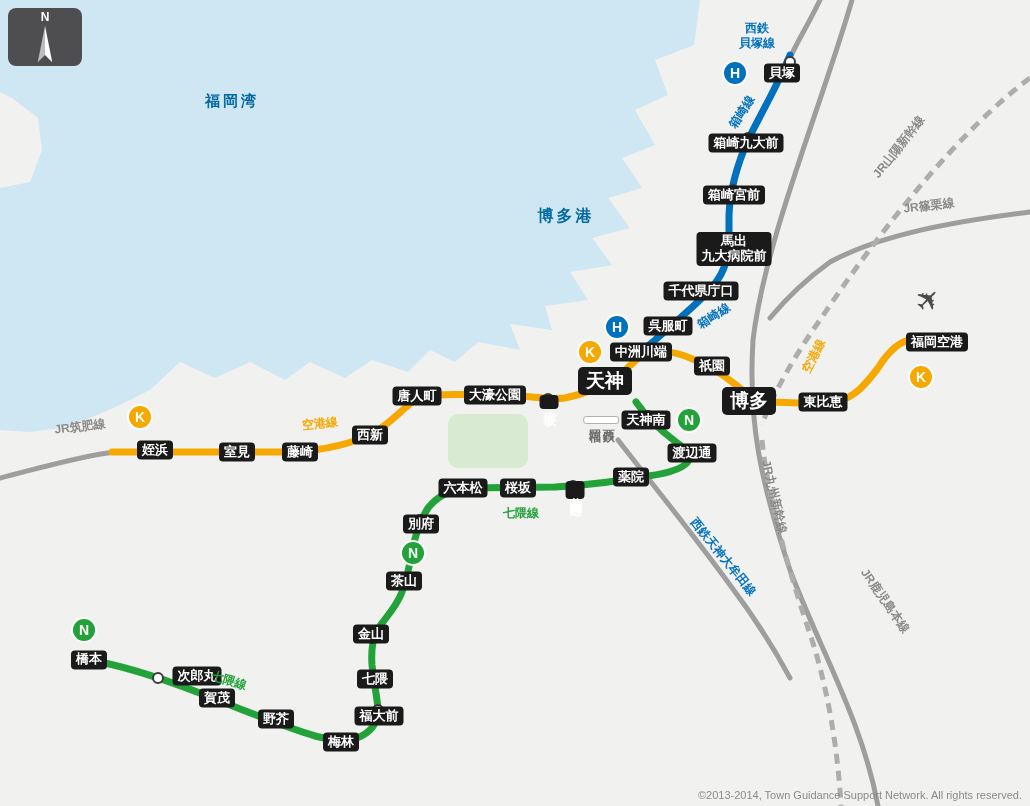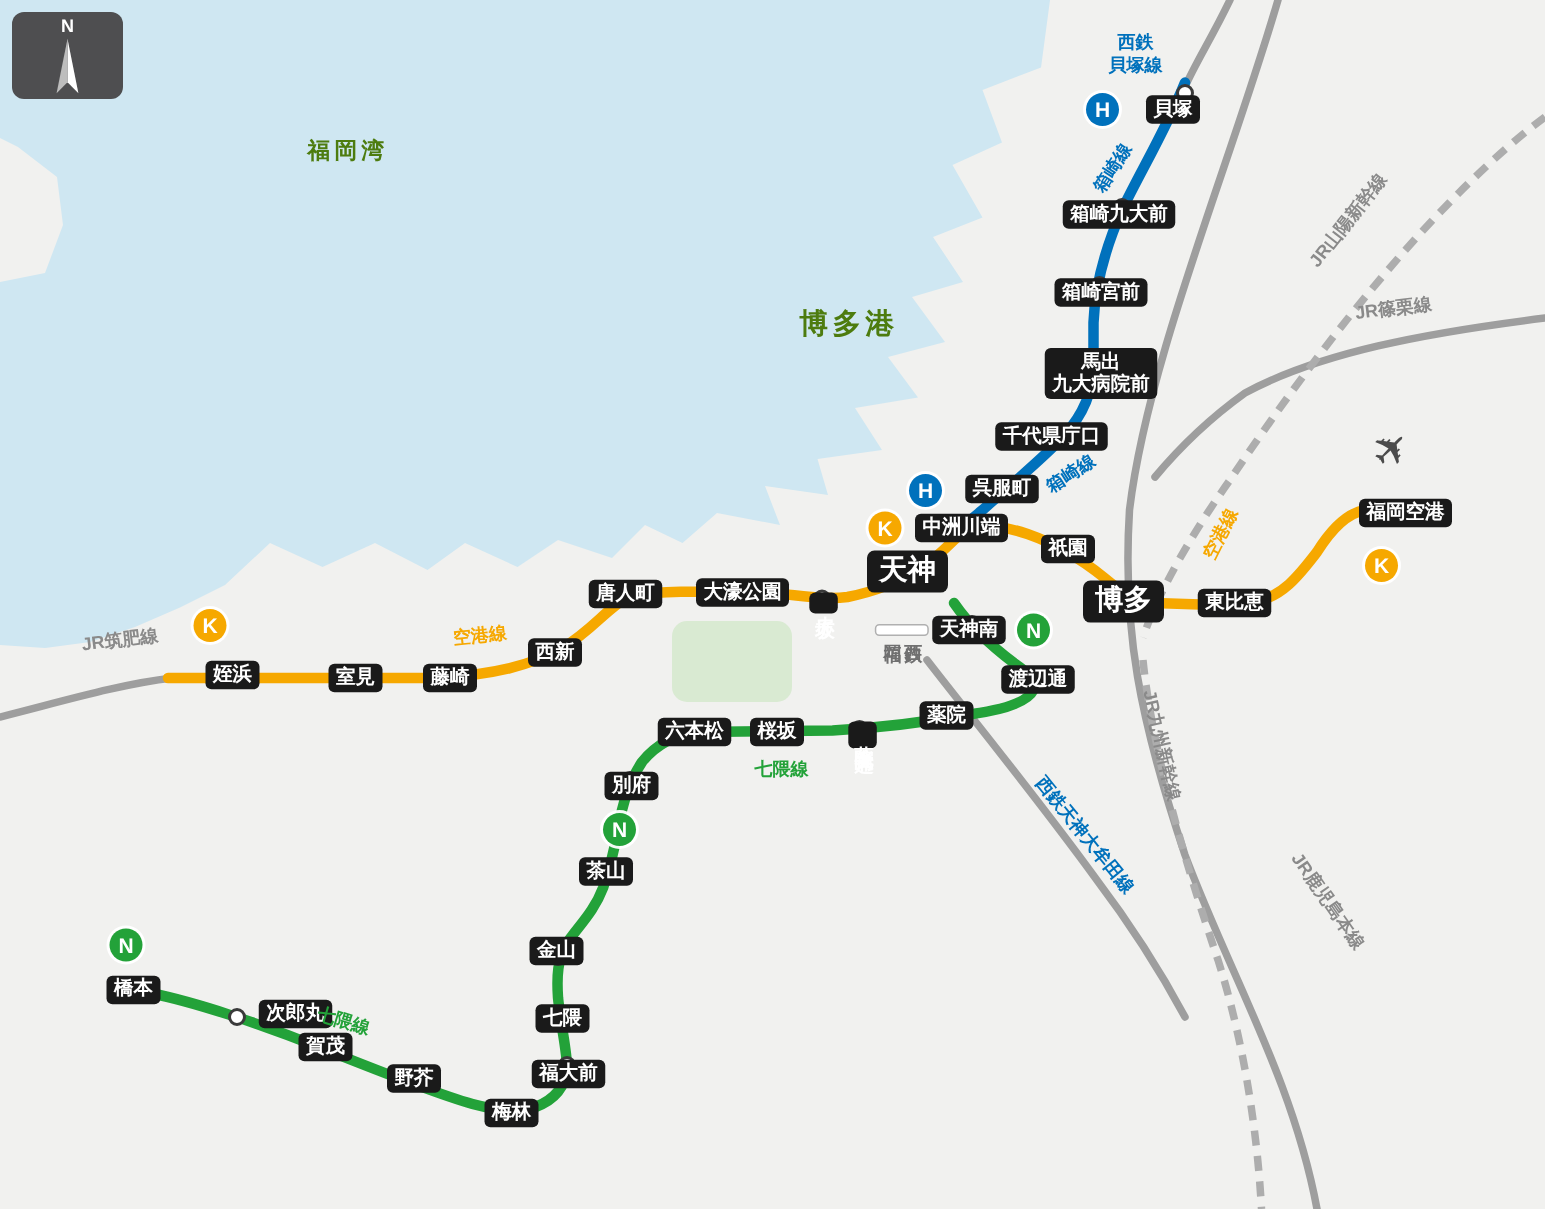--- a/index.html
+++ b/index.html
@@ -12,21 +12,21 @@
   .badge{position:absolute;transform:translate(-50%,-50%);background:#1a1a1a;color:#fff;
        font-weight:bold;font-size:13px;line-height:1.15;padding:2px 5px;border-radius:4px;
        white-space:pre-line;text-align:center;}
   .badge.large{font-size:19px;padding:3px 8px;border-radius:5px;}
   .badge.vertical{writing-mode:vertical-rl;text-orientation:upright;padding:5px 2px;letter-spacing:2px;}
   .term{position:absolute;width:22px;height:22px;border-radius:50%;color:#fff;font-weight:bold;
        font-size:14px;line-height:22px;text-align:center;transform:translate(-50%,-50%);
        box-shadow:0 0 0 2px rgba(255,255,255,.95);}
   .rail-label{position:absolute;font-size:12px;font-weight:bold;white-space:pre;
        text-align:center;line-height:1.25;}
-  .geo-label{position:absolute;transform:translate(-50%,-50%);color:#4d7c0f;font-weight:bold;
+  .geo-label{position:absolute;transform:translate(-50%,-50%);color:#0369a1;font-weight:bold;
        letter-spacing:3px;}
   .compass{position:absolute;left:8px;top:8px;width:74px;height:58px;background:#4e4e50;
        border-radius:8px;display:flex;flex-direction:column;align-items:center;}
   .compass-n{color:#fff;font-weight:bold;font-size:12px;line-height:13px;margin-top:3px;}
   .nishitetsu-box{position:absolute;left:601px;top:420px;transform:translate(-50%,-50%);
        background:#fff;border:1px solid #b0b0b0;border-radius:3px;color:#707070;font-size:12px;
        font-weight:bold;writing-mode:vertical-rl;text-orientation:upright;white-space:pre-line;
        padding:3px;line-height:1.15;}
   .through-note{position:absolute;left:14px;top:468px;color:#F6A800;font-size:12px;font-weight:bold;
        white-space:pre-line;line-height:1.3;}
@@ -158,30 +158,31 @@
       <div class="rail-label" style="left: 229px; top: 681px; color: rgb(35, 162, 57); transform: translate(-50%, -50%) rotate(17deg);">七隈線</div>
       <div class="rail-label" style="left: 757px; top: 36px; color: rgb(0, 113, 188); transform: translate(-50%, -50%) rotate(0deg);">西鉄
 貝塚線</div>
       <div class="rail-label" style="left: 80px; top: 427px; color: rgb(138, 138, 138); transform: translate(-50%, -50%) rotate(-7deg);">JR筑肥線</div>
       <div class="rail-label" style="left: 899px; top: 147px; color: rgb(138, 138, 138); transform: translate(-50%, -50%) rotate(-52deg);">JR山陽新幹線</div>
       <div class="rail-label" style="left: 929px; top: 206px; color: rgb(138, 138, 138); transform: translate(-50%, -50%) rotate(-7deg);">JR篠栗線</div>
       <div class="rail-label" style="left: 774px; top: 497px; color: rgb(138, 138, 138); transform: translate(-50%, -50%) rotate(77deg);">JR九州新幹線</div>
       <div class="rail-label" style="left: 885px; top: 601px; color: rgb(138, 138, 138); transform: translate(-50%, -50%) rotate(55deg);">JR鹿児島本線</div>
       <div class="rail-label" style="left: 723px; top: 557px; color: rgb(0, 113, 188); transform: translate(-50%, -50%) rotate(51deg);">西鉄天神大牟田線</div>
       <div class="geo-label" style="left: 232px; top: 101px; font-size: 15px;">福岡湾</div>
-      <div class="geo-label" style="left: 566px; top: 216px; font-size: 19px;">博多港</div>
+      <div class="geo-label" style="left: 566px; top: 216px; font-size: 16px;">博多港</div>
     </div>
 
   <div class="compass">
     <span class="compass-n">N</span>
     <svg width="30" height="40" viewBox="0 0 30 44">
       <polygon points="15,2 23,42 15,34" fill="#ffffff"></polygon>
       <polygon points="15,2 7,42 15,34" fill="#bdbdbd"></polygon>
     </svg>
   </div>
 
 
   <div class="nishitetsu-box">西鉄
 福岡</div>
 
   <div class="airplane">✈</div>
 
+  <div class="copyright">©2013-2014, Town Guidance Support Network. All rights reserved.</div>
 </div>
 
 </body></html>

